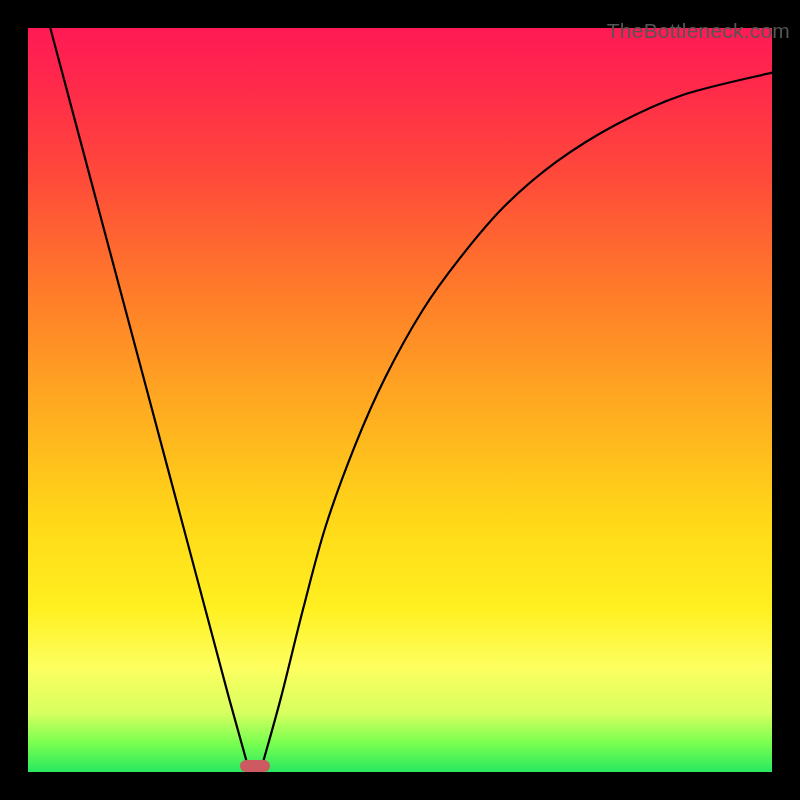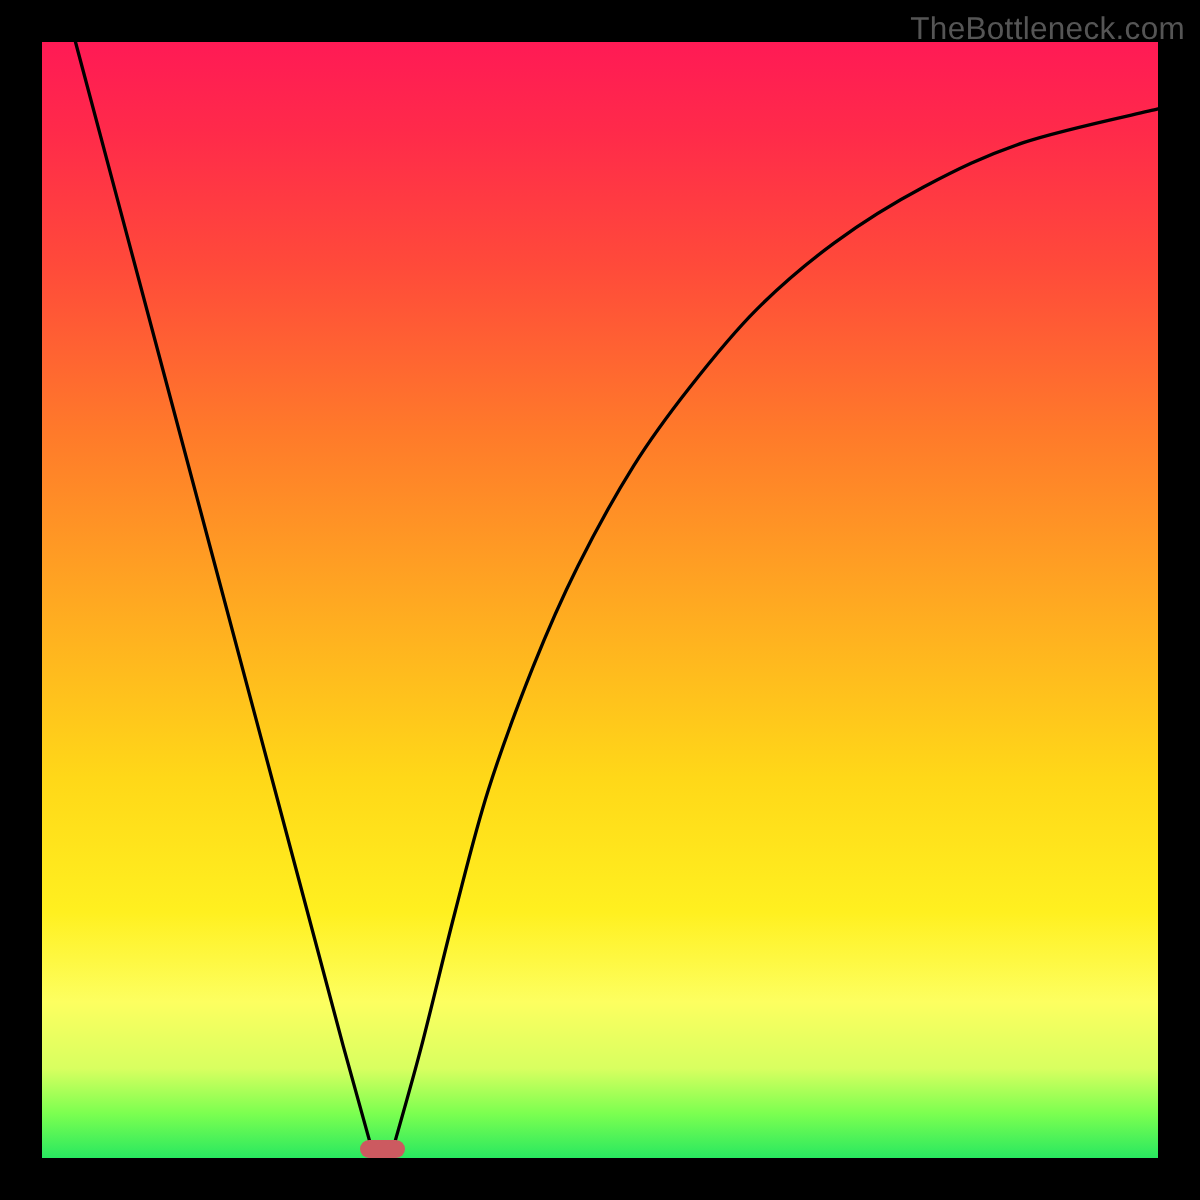--- a/index.html
+++ b/index.html
@@ -32,21 +32,21 @@
       #ffae20 52%,
       #ffd818 66%,
       #fff020 78%,
       #fdff60 86%,
       #d8ff60 92%,
       #7cff50 96%,
       #28e860 100%);
   }
   .watermark {
     position: absolute;
-    top: 8px;
+    top: 19px;
     right: 10px;
     color: #555;
     font-size: 21px;
     letter-spacing: 0.2px;
     font-weight: 500;
     z-index: 10;
     text-align: center;
   }
   svg.curve {
     position: absolute;

